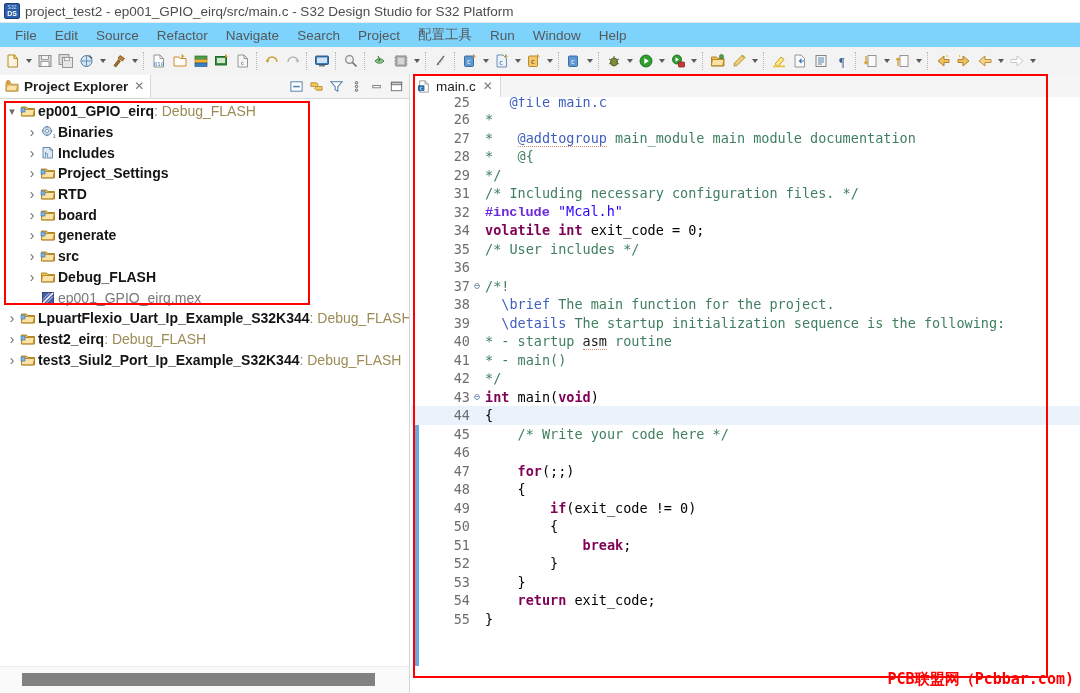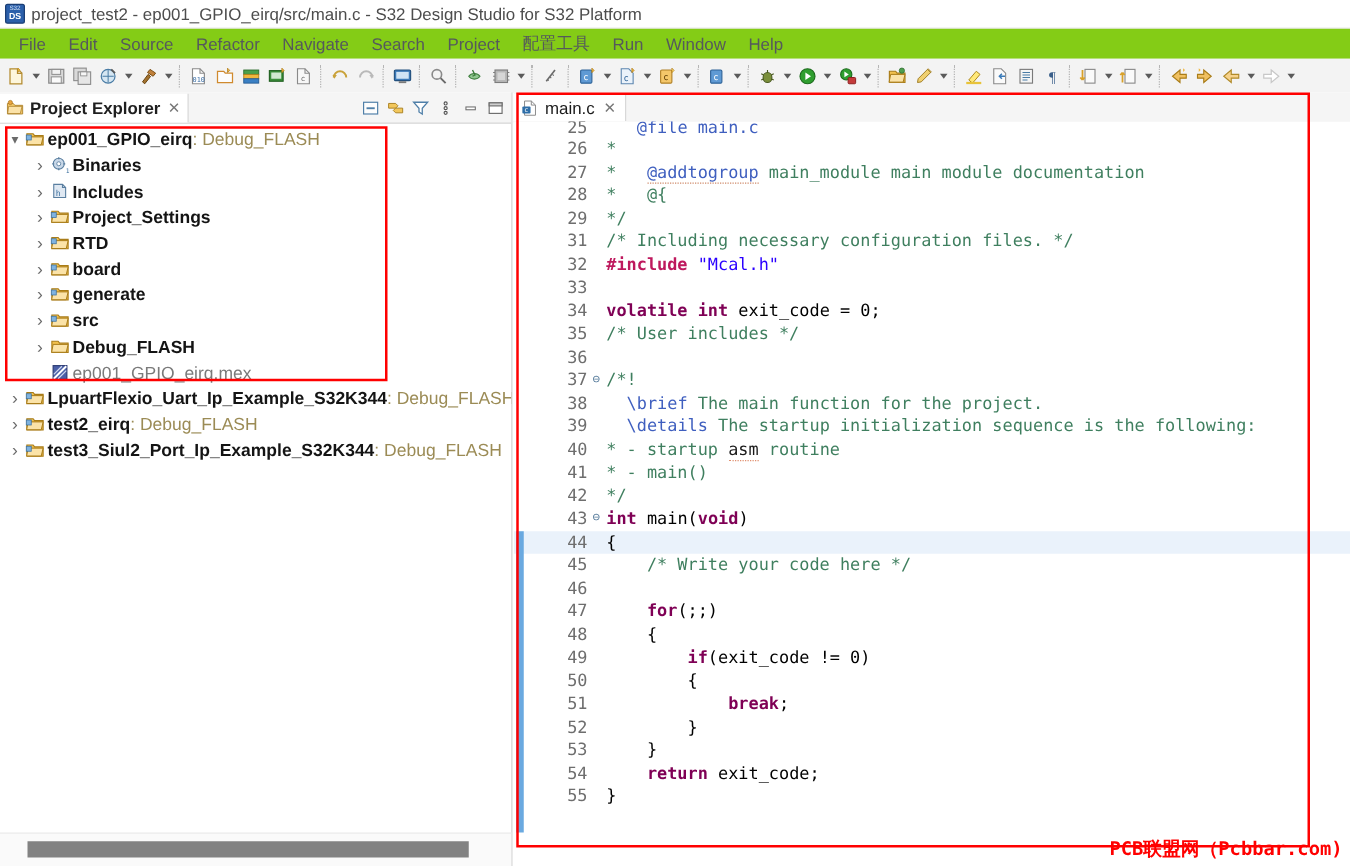--- a/index.html
+++ b/index.html
@@ -56,21 +56,21 @@
   }
   .title-text {
     font-size: 13.5px;
     color: #4d4d4d;
     white-space: nowrap;
   }
 
   
   .menubar {
     height: 24px;
-    background: #84cc16;
+    background: #7dd3fc;
     display: flex;
     align-items: center;
     padding-left: 6px;
     text-align: right;
   }
   .menu-item {
     font-size: 13.5px;
     color: #55595c;
     padding: 2px 9px;
     white-space: nowrap;
@@ -314,21 +314,21 @@
   .fold {
     width: 12px; flex: none;
     text-align: center;
     color: #5b7f9e;
     font-size: 10px;
     line-height: 1;
   }
   .code-txt { padding-left: 2px; }
   .c-cmt  { color: #3f7f5f; }
   .c-kw   { color: #7f0055; font-weight: bold; }
-  .c-pp   { color: #be185d; font-weight: bold; }
+  .c-pp   { color: #6d28d9; font-weight: bold; font-family: Liberation Mono, monospace; }
   .c-str  { color: #2a00ff; }
   .c-tag  { color: #3f5fbf; }
   .c-tagu { color: #3f5fbf; border-bottom: 1px dotted #d08a6a; }
   .c-plain{ color: #000000; }
   .c-spell{ border-bottom: 1px dotted #e09070; }
 
   .ed-hscroll {
     position: absolute;
     left: 0; right: 0; bottom: 0;
     height: 25px;
@@ -889,21 +889,20 @@
 
     <div class="ed-body" id="edbody">
       <div class="gutter-changed" id="changebar" style="top: 328px; height: 241px;"></div>
     <div class="code-line" style="height: 13px; align-items: flex-end; overflow: hidden;"><span class="ln">25</span><span class="fold"></span><span class="code-txt"><span class="c-plain">   </span><span class="c-tag">@file main.c</span></span></div>
         <div class="code-line"><span class="ln">26</span><span class="fold"></span><span class="code-txt"><span class="c-cmt">*</span></span></div>
         <div class="code-line"><span class="ln">27</span><span class="fold"></span><span class="code-txt"><span class="c-cmt">*   </span><span class="c-tagu">@addtogroup</span><span class="c-cmt"> main_module main module documentation</span></span></div>
         <div class="code-line"><span class="ln">28</span><span class="fold"></span><span class="code-txt"><span class="c-cmt">*   @{</span></span></div>
         <div class="code-line"><span class="ln">29</span><span class="fold"></span><span class="code-txt"><span class="c-cmt">*/</span></span></div>
         <div class="code-line"><span class="ln">31</span><span class="fold"></span><span class="code-txt"><span class="c-cmt">/* Including necessary configuration files. */</span></span></div>
         <div class="code-line"><span class="ln">32</span><span class="fold"></span><span class="code-txt"><span class="c-pp">#include</span><span class="c-plain"> </span><span class="c-str">"Mcal.h"</span></span></div>
-        <div class="code-line"><span class="ln">33</span><span class="fold"></span><span class="code-txt"><span class="c-plain"></span></span></div>
         <div class="code-line"><span class="ln">34</span><span class="fold"></span><span class="code-txt"><span class="c-kw">volatile</span><span class="c-plain"> </span><span class="c-kw">int</span><span class="c-plain"> exit_code = 0;</span></span></div>
         <div class="code-line"><span class="ln">35</span><span class="fold"></span><span class="code-txt"><span class="c-cmt">/* User includes */</span></span></div>
         <div class="code-line"><span class="ln">36</span><span class="fold"></span><span class="code-txt"><span class="c-plain"></span></span></div>
         <div class="code-line"><span class="ln">37</span><span class="fold">⊖</span><span class="code-txt"><span class="c-cmt">/*!</span></span></div>
         <div class="code-line"><span class="ln">38</span><span class="fold"></span><span class="code-txt"><span class="c-cmt">  </span><span class="c-tag">\brief</span><span class="c-cmt"> The main function for the project.</span></span></div>
         <div class="code-line"><span class="ln">39</span><span class="fold"></span><span class="code-txt"><span class="c-cmt">  </span><span class="c-tag">\details</span><span class="c-cmt"> The startup initialization sequence is the following:</span></span></div>
         <div class="code-line"><span class="ln">40</span><span class="fold"></span><span class="code-txt"><span class="c-cmt">* - startup </span><span class="c-spell">asm</span><span class="c-cmt"> routine</span></span></div>
         <div class="code-line"><span class="ln">41</span><span class="fold"></span><span class="code-txt"><span class="c-cmt">* - main()</span></span></div>
         <div class="code-line"><span class="ln">42</span><span class="fold"></span><span class="code-txt"><span class="c-cmt">*/</span></span></div>
         <div class="code-line"><span class="ln">43</span><span class="fold">⊖</span><span class="code-txt"><span class="c-kw">int</span><span class="c-plain"> </span><span class="c-plain">main</span><span class="c-plain">(</span><span class="c-kw">void</span><span class="c-plain">)</span></span></div>

